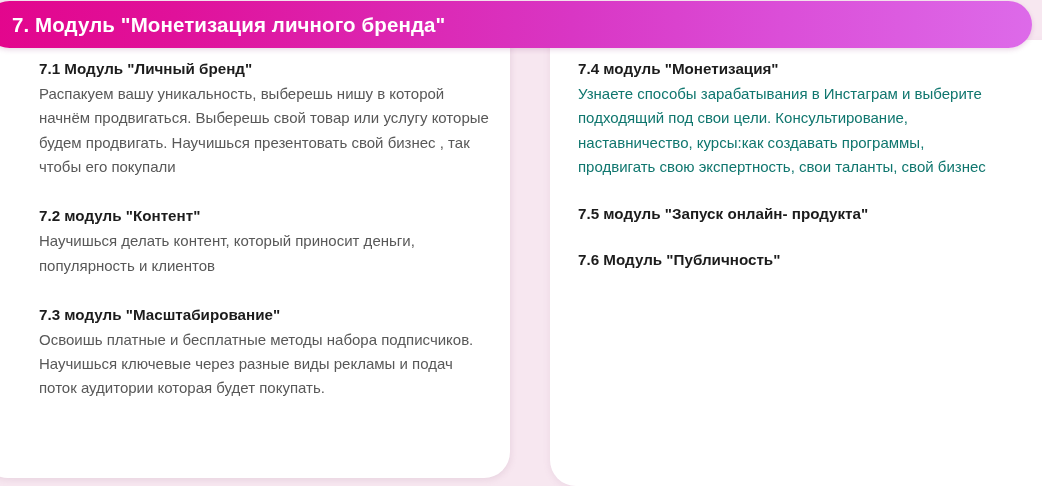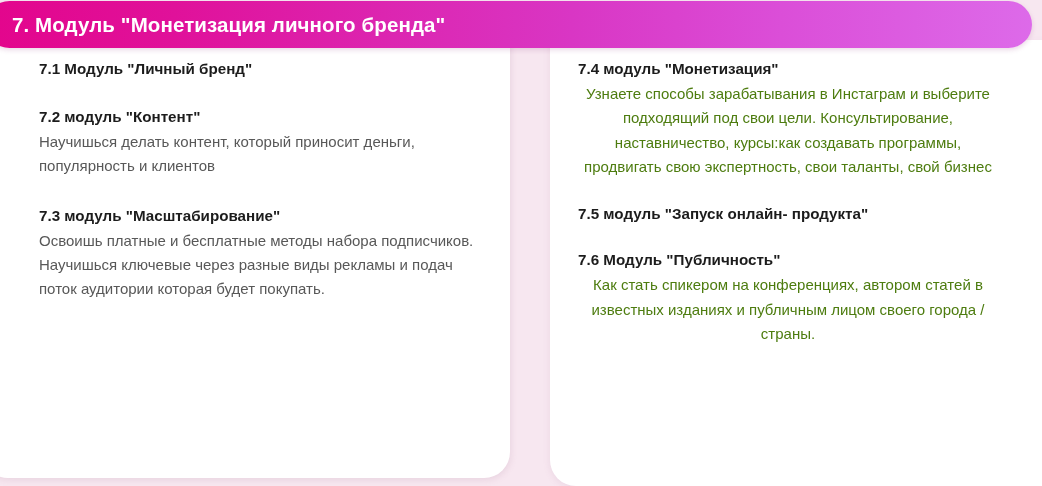--- a/index.html
+++ b/index.html
@@ -102,21 +102,21 @@
     font-family: "Liberation Sans", sans-serif;
   }
   .module-body {
     font-size: 15px;
     color: #5b5b5b;
     line-height: 1.62;
     margin: 0;
     font-family: "Liberation Sans", sans-serif;
   }
   .col-left .module-body { color: #585858; }
-  .col-right .module-body { color: #4d7c0f; text-align: center; }
+  .col-right .module-body { color: #0f766e; }
 
   .col-left .module.m1 { margin-bottom: 26px; }
   .col-left .module.m2 { margin-bottom: 26px; }
   .col-right .module.m4 { margin-bottom: 24px; }
   .col-right .module.m5 { margin-bottom: 24px; }
 </style>
 </head>
 <body>
 
 <div class="page">
@@ -125,20 +125,21 @@
   <div class="card card-right"></div>
 
   <div class="header-bar">
     <div class="header-title">7. Модуль "Монетизация личного бренда"</div>
   </div>
 
   <div class="col col-left">
 
     <div class="module m1">
       <p class="module-title">7.1 Модуль "Личный бренд"</p>
+      <p class="module-body">Распакуем вашу уникальность, выберешь нишу в которой начнём продвигаться. Выберешь свой товар или услугу которые будем продвигать. Научишься презентовать свой бизнес , так чтобы его покупали</p>
     </div>
 
     <div class="module m2">
       <p class="module-title">7.2 модуль "Контент"</p>
       <p class="module-body">Научишься делать контент, который приносит деньги, популярность и клиентов</p>
     </div>
 
     <div class="module m3">
       <p class="module-title">7.3 модуль "Масштабирование"</p>
       <p class="module-body">Освоишь платные и бесплатные методы набора подписчиков. Научишься ключевые через разные виды рекламы и подач поток аудитории которая будет покупать.</p>
@@ -152,18 +153,17 @@
       <p class="module-title">7.4 модуль "Монетизация"</p>
       <p class="module-body">Узнаете способы зарабатывания в Инстаграм и выберите подходящий под свои цели. Консультирование, наставничество, курсы:как создавать программы, продвигать свою экспертность, свои таланты, свой бизнес</p>
     </div>
 
     <div class="module m5">
       <p class="module-title">7.5 модуль "Запуск онлайн- продукта"</p>
     </div>
 
     <div class="module m6">
       <p class="module-title">7.6 Модуль "Публичность"</p>
-      <p class="module-body">Как стать спикером на конференциях, автором статей в известных изданиях и публичным лицом своего города / страны.</p>
     </div>
 
   </div>
 
 </div>
 
 </body></html>

